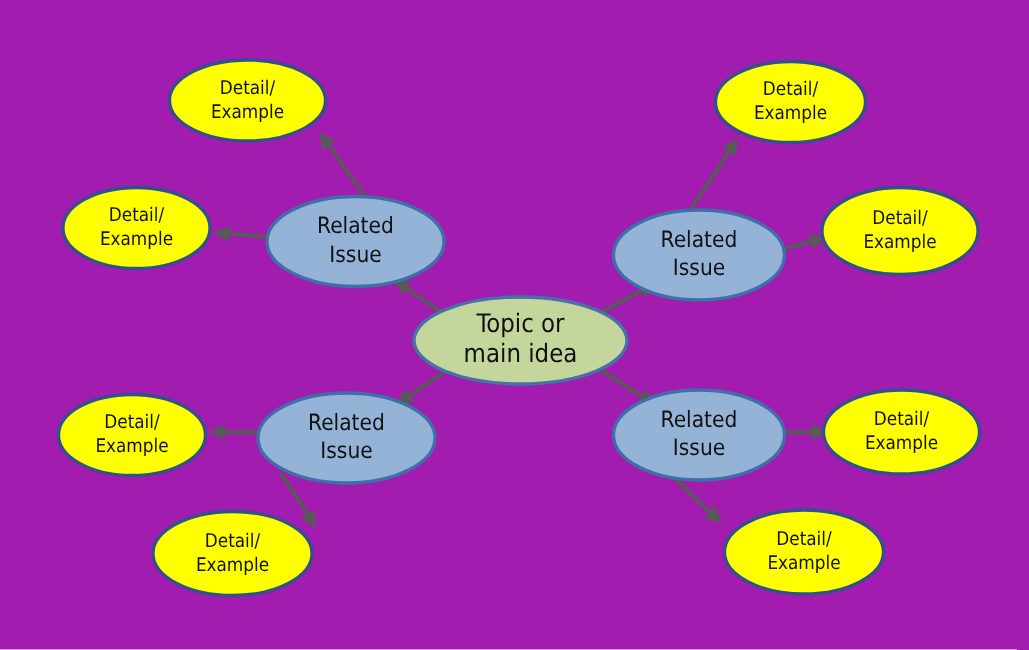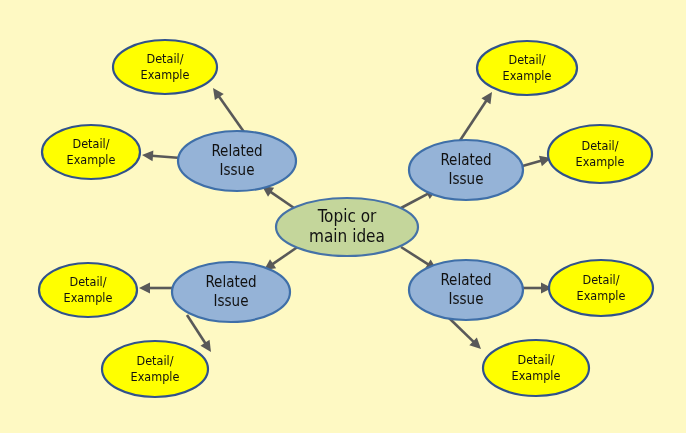--- a/index.html
+++ b/index.html
@@ -8,21 +8,21 @@
     padding: 0;
     background: #ffffff;
   }
   body {
     font-family: "Liberation Sans", sans-serif;
   }
   #canvas-wrap {
     position: relative;
     width: 686px;
     height: 433px;
-    background: #fef9c3;
+    background: #a21caf;
     overflow: hidden;
   }
   #diagram-svg {
     display: block;
     width: 686px;
     height: 433px;
   }
   .node-ellipse {
     stroke: #3f6FA8;
     stroke-width: 2.2;

